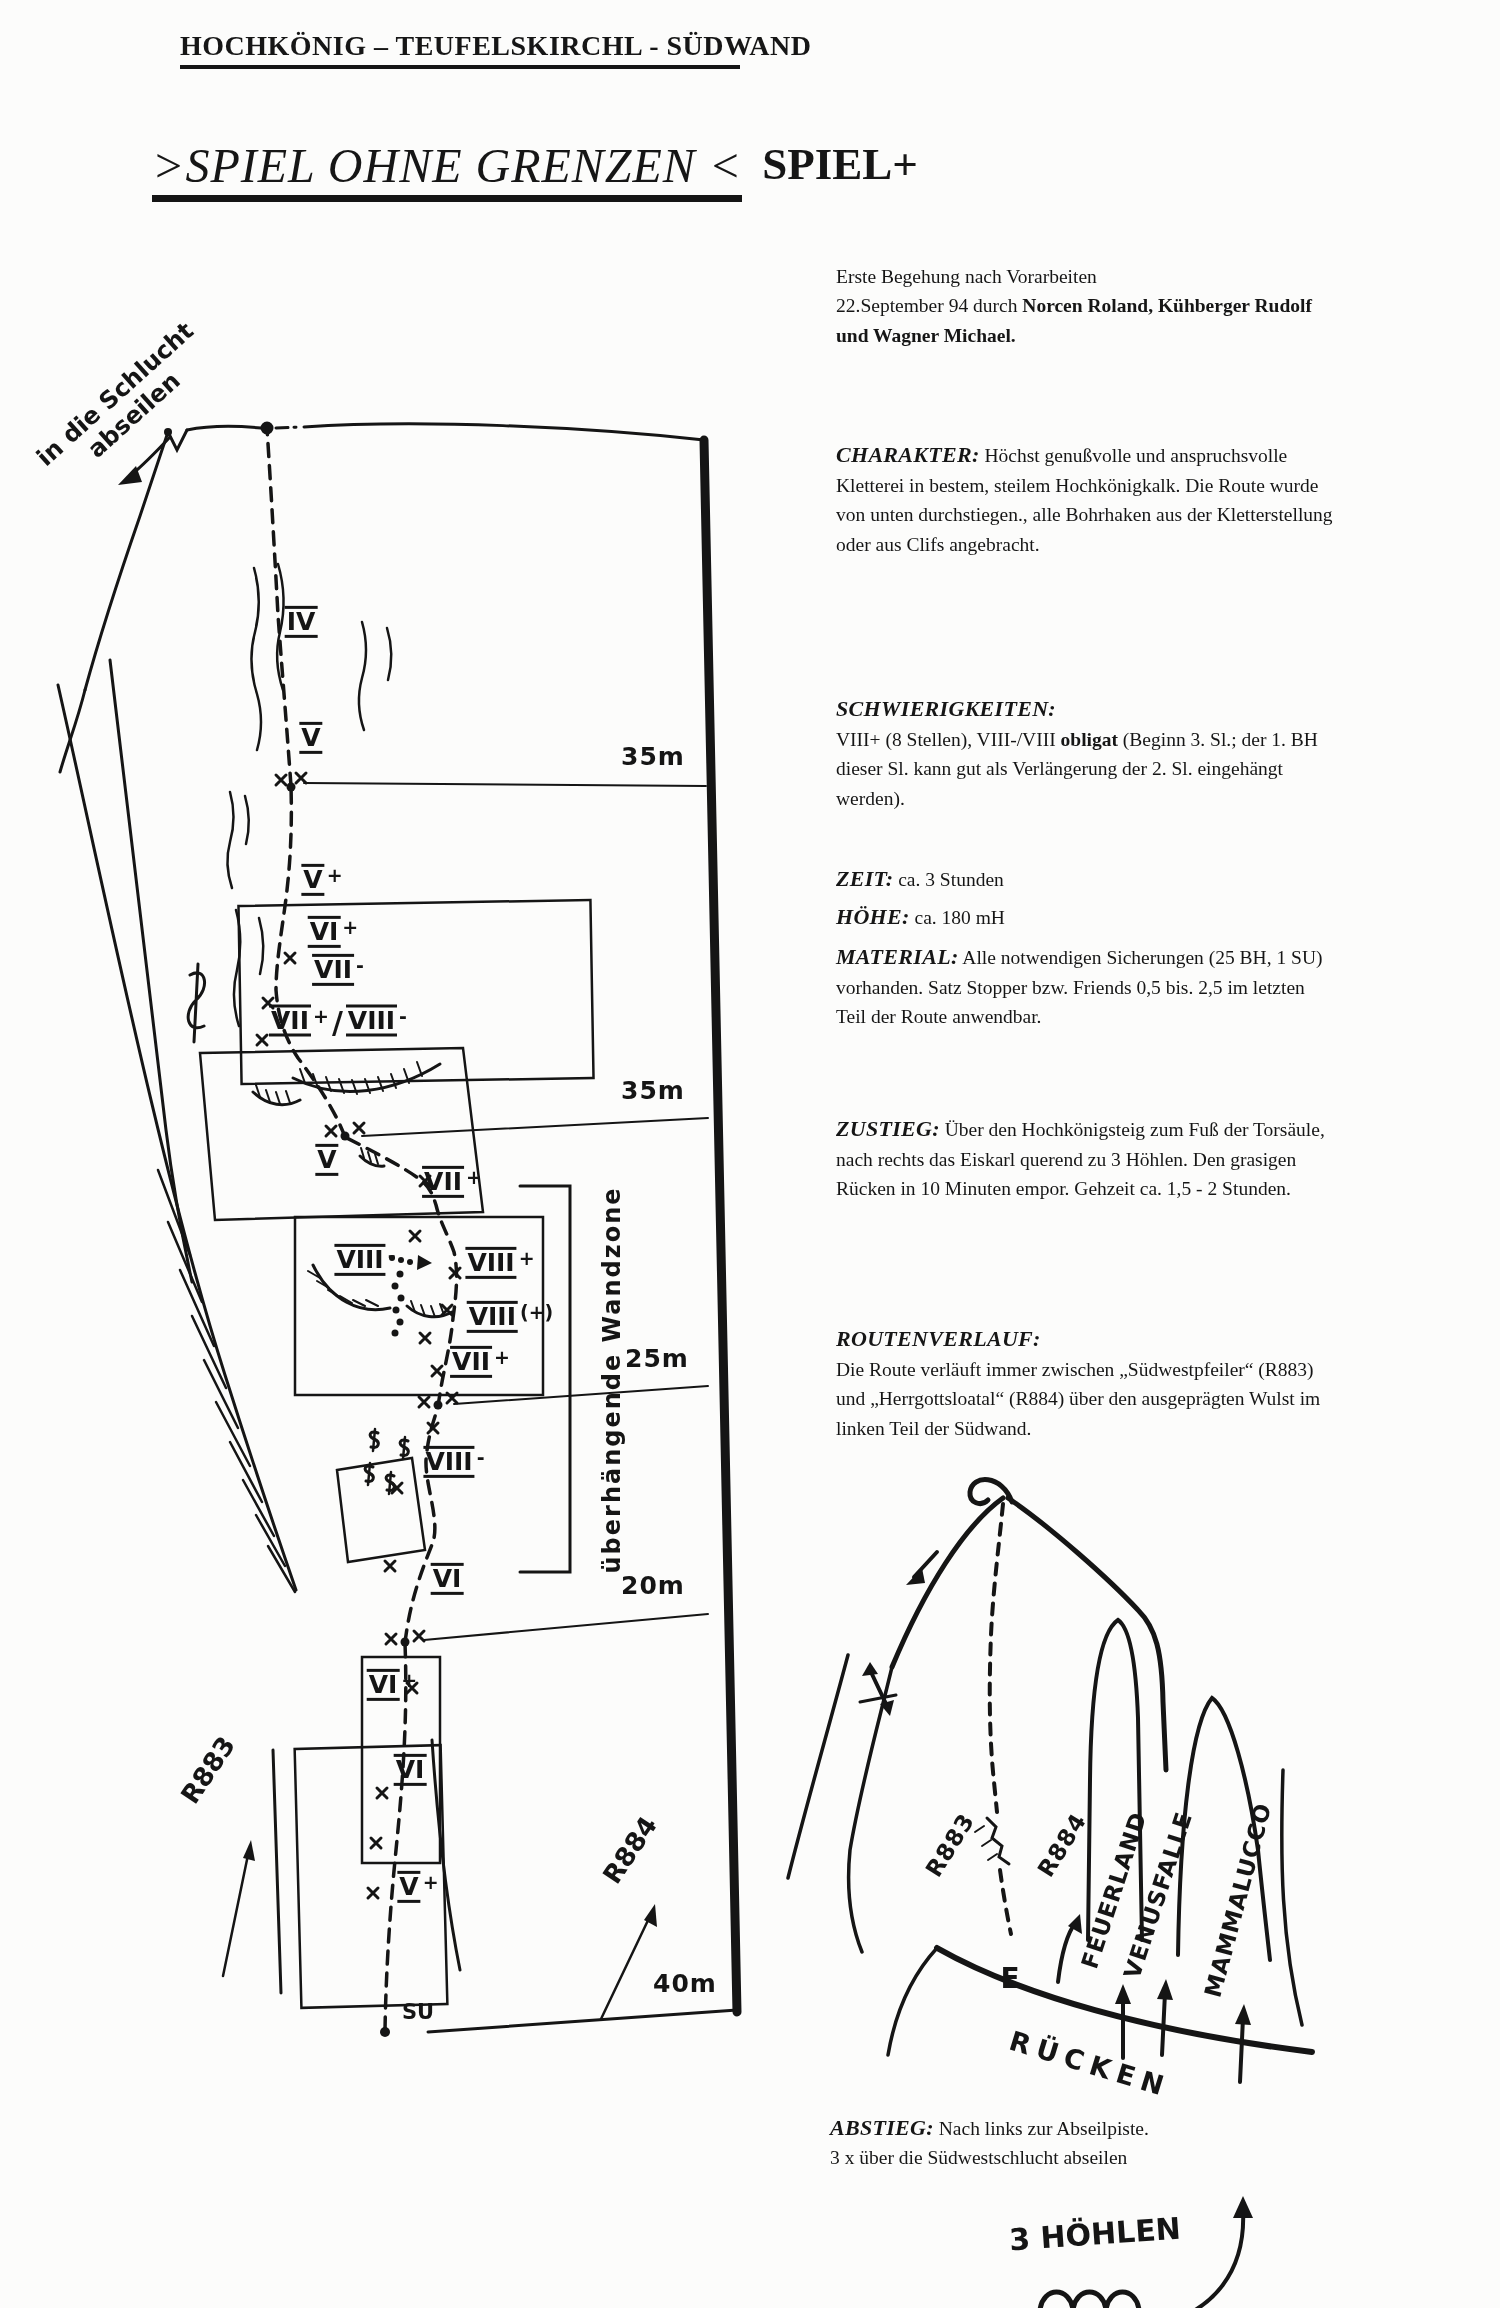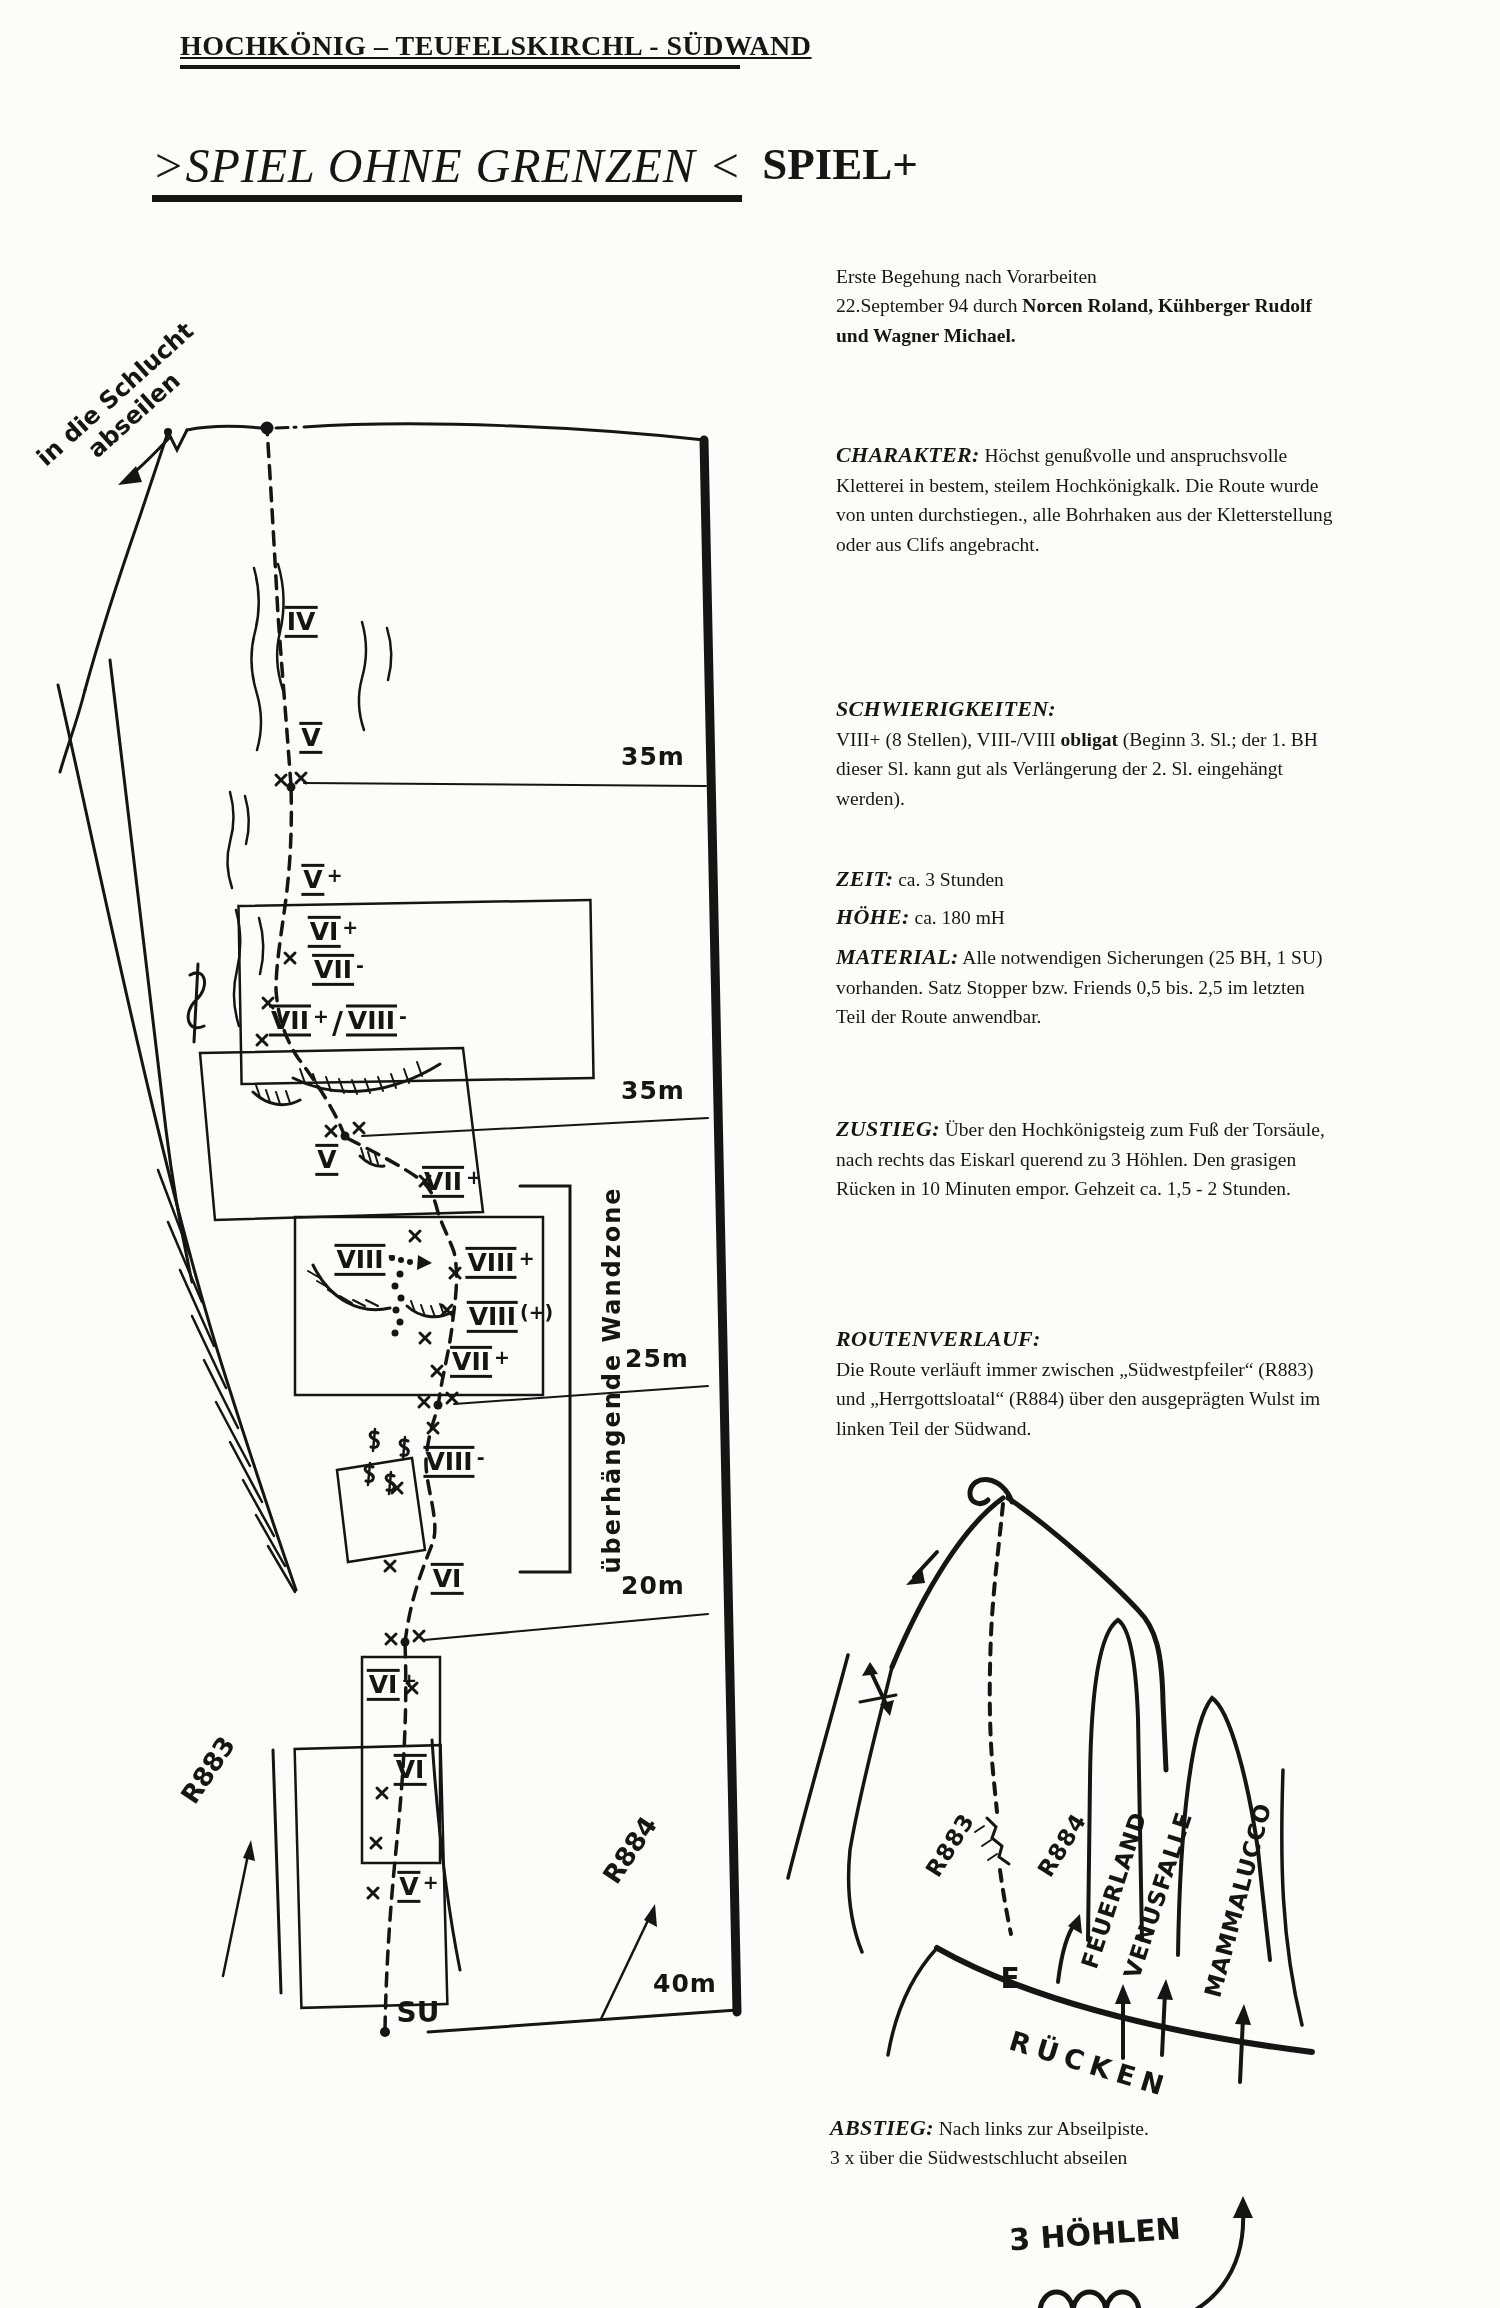--- a/index.html
+++ b/index.html
@@ -5,21 +5,21 @@
   * { margin:0; padding:0; box-sizing:border-box; }
   html,body { background:#e8e8e8; }
   .page {
     position:relative; width:1500px; height:2308px; margin:0 auto;
     background:#fcfcfb; overflow:hidden; color:#161616;
     font-family:"Liberation Serif", serif;
   }
   .kicker {
     position:absolute; left:180px; top:30px; width:560px; text-align:center;
     font-size:28px; font-weight:bold; letter-spacing:.5px;
-    padding-bottom:3px; border-bottom:4px solid #151515; white-space:nowrap;text-decoration:underline;
+    padding-bottom:3px; border-bottom:4px solid #151515; white-space:nowrap;
   }
   .bigtitle { position:absolute; left:152px; top:138px; white-space:nowrap; }
   .bigtitle .t1 {
     font-style:italic; font-weight:normal; font-size:48px; letter-spacing:1px;
     border-bottom:7px solid #151515; padding-bottom:2px; display:inline-block;text-align:right;
   }
   .bigtitle .t2 { font-weight:bold; font-size:45px; margin-left:20px; vertical-align:top; }
 
   .col { position:absolute; left:836px; top:0; width:500px; font-size:19.5px; line-height:1.5; }
   .col .sec { position:absolute; left:0; width:100%; }
@@ -365,21 +365,21 @@
         <span class="gnum">VI</span>
         <span class="gsuf"></span>
       </span>
     <span class="lbl hand grade" style="left:378px;top:1617px">
         <span class="gnum">V</span>
         <span class="gsuf">+</span>
       </span>
 
     <span class="lbl hand wz" style="left:572px;top:1110px;transform:translate(-50%,-50%) rotate(-90deg)">überhängende Wandzone</span>
 
-    <span class="lbl hand" style="left:378px;top:1742px;font-size:28px">SU</span>
+    <span class="lbl hand" style="left:378px;top:1742px;font-size:21px">SU</span>
     <span class="lbl hand" style="left:168px;top:1500px;font-size:26px;transform:translate(-50%,-50%) rotate(-56deg)">R883</span>
     <span class="lbl hand" style="left:590px;top:1580px;font-size:26px;transform:translate(-50%,-50%) rotate(-56deg)">R884</span>
   </div>
 
   <div class="map">
     <svg width="620" height="838" viewBox="0 0 620 838" fill="none" stroke="#151515" stroke-width="3.5" stroke-linecap="round">
 
       <path d="M192,197 C225,118 265,55 303,28" stroke-width="5"></path>
       <path d="M308,28 C352,58 410,110 438,140 C456,158 462,182 463,232 L466,300" stroke-width="5"></path>
       <path d="M192,197 C178,255 160,320 150,380 C146,420 150,452 162,482"></path>

